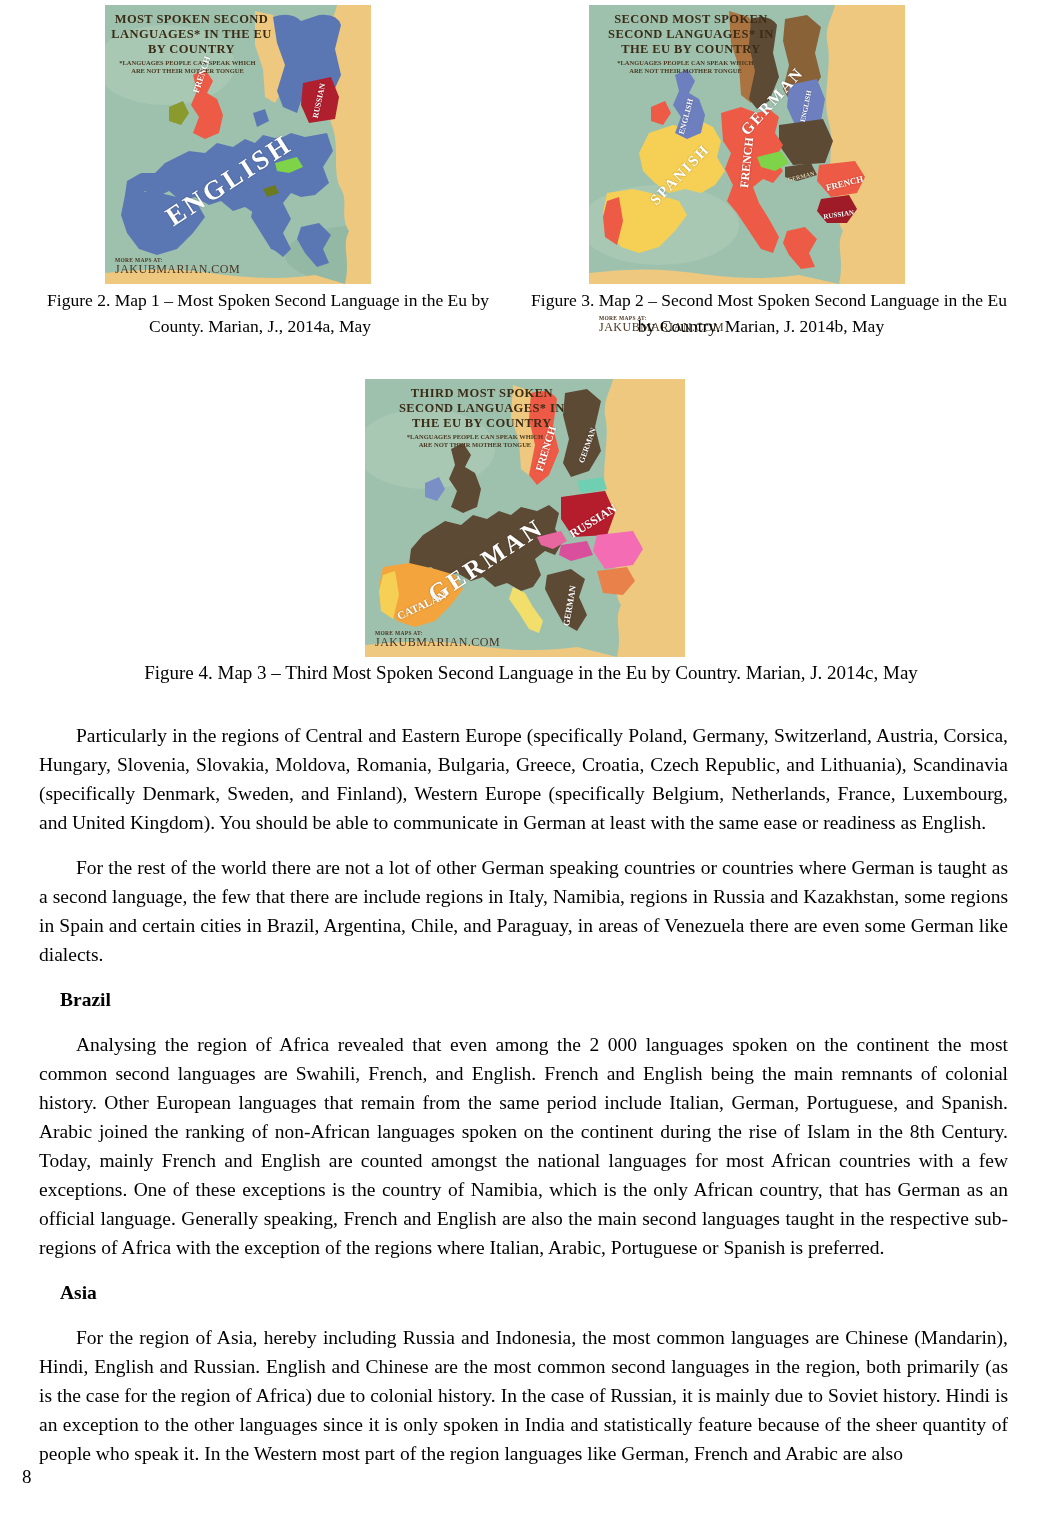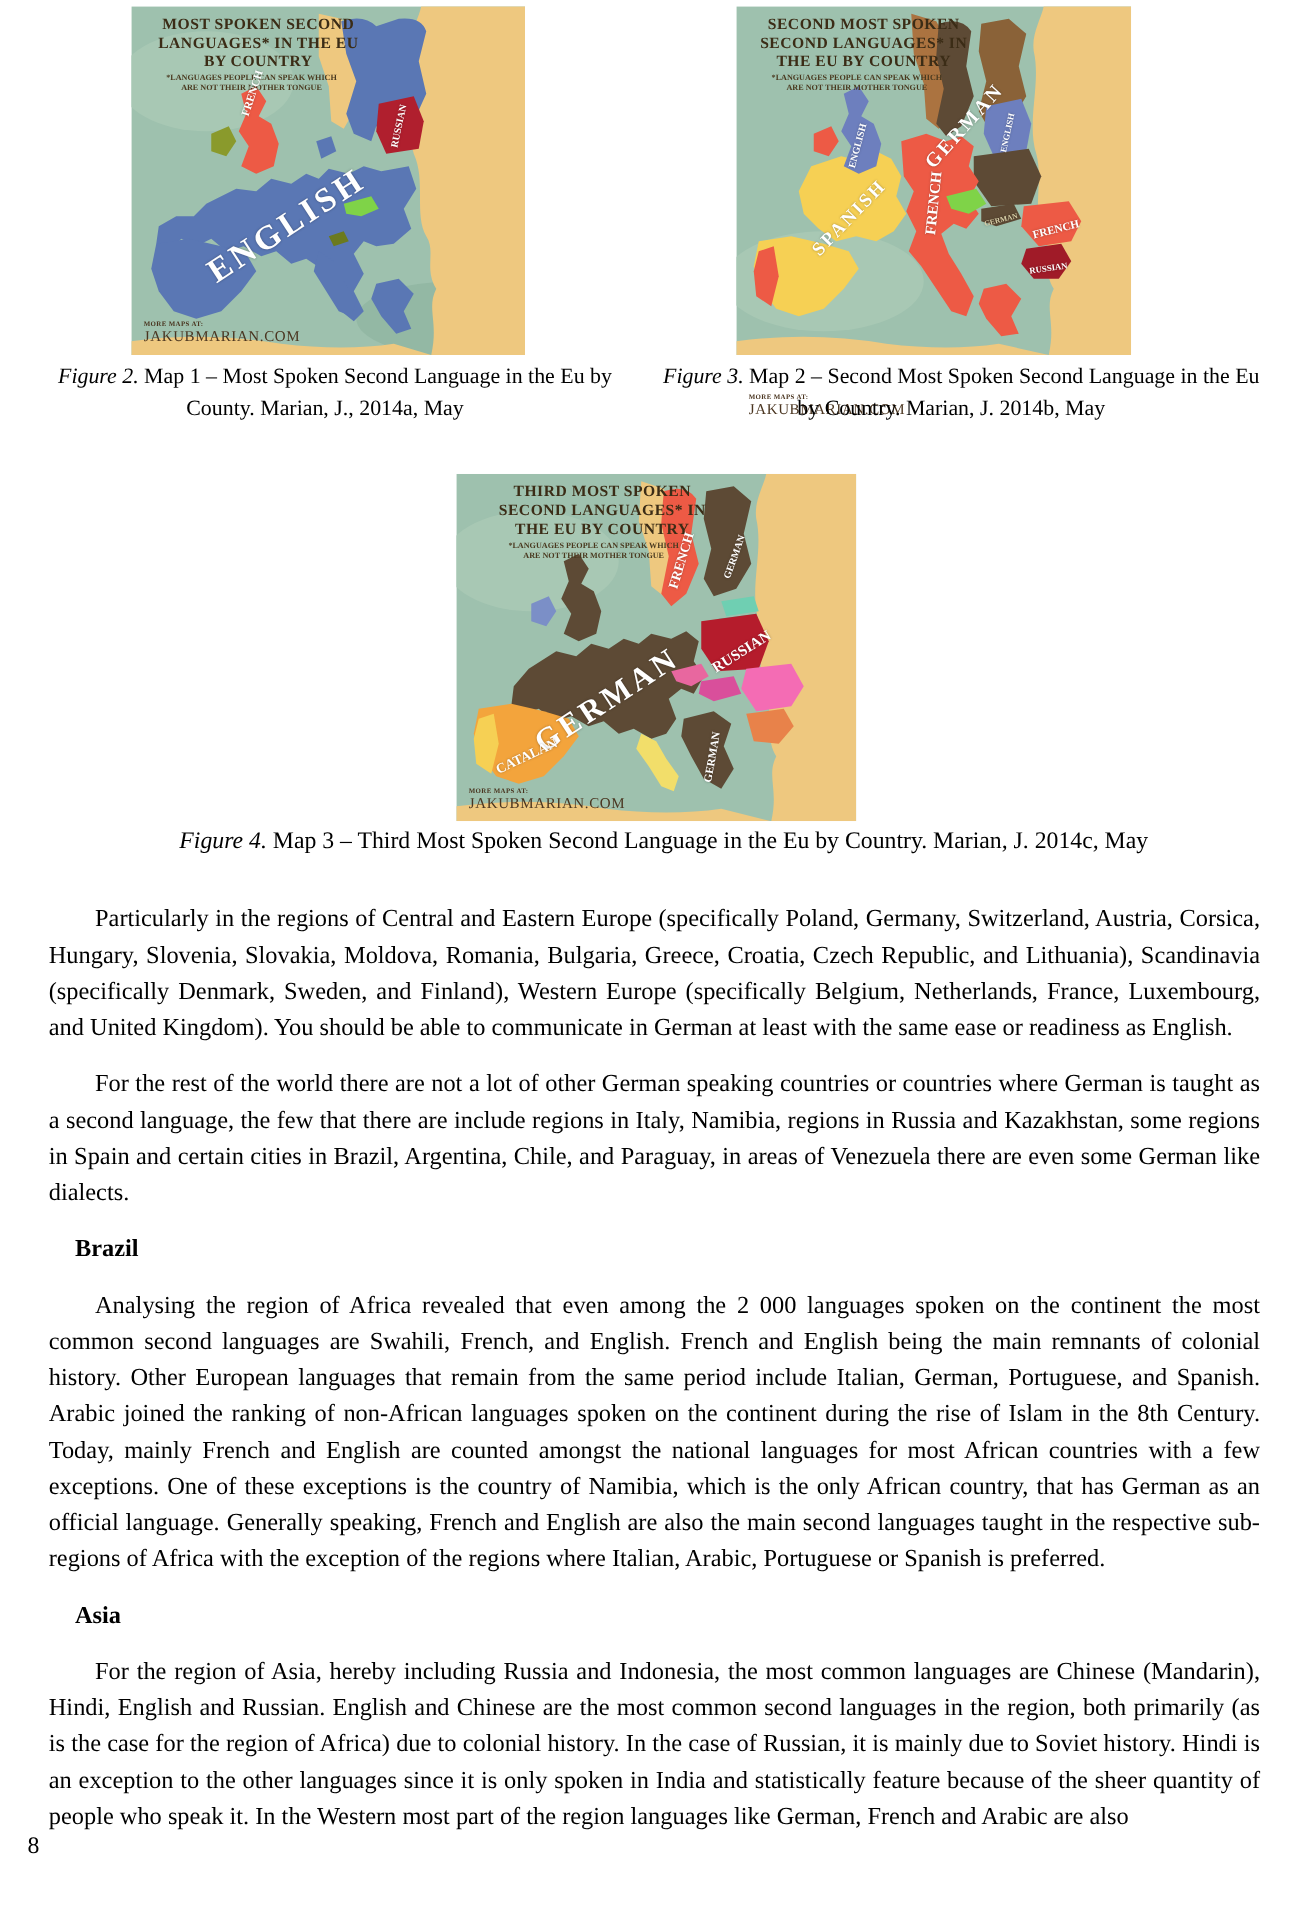--- a/index.html
+++ b/index.html
@@ -2,39 +2,39 @@
 <html><head>
 <meta charset="utf-8">
 <style>
   html,body{margin:0;padding:0;background:#ffffff;}
   #page{position:relative;width:1046px;height:1532px;background:#ffffff;
         font-family:"Liberation Serif", serif;color:#000;overflow:hidden;}
 
   
   .map{position:absolute;overflow:hidden;}
   .map svg{position:absolute;left:0;top:0;}
-  #map1{left:105px;top:5px;width:315px;height:279px;}
+  #map1{left:105px;top:5px;width:266px;height:279px;}
   #map2{left:589px;top:5px;width:316px;height:337px;}
   #map3{left:365px;top:379px;width:364px;height:278px;}
 
   .map-title{position:absolute;top:7px;left:4px;width:62%;text-align:center;
              font-weight:bold;color:#3b2c16;font-size:12.5px;line-height:15px;
              letter-spacing:.4px;}
   .map-subtitle{position:absolute;top:54px;left:8px;width:56%;text-align:center;
              color:#4a3a20;font-size:6.5px;line-height:8px;font-weight:bold;}
   .map-attr{position:absolute;bottom:8px;left:10px;color:#4a3520;line-height:1.05;}
   .map-attr .note{font-size:5.5px;font-weight:bold;letter-spacing:.3px;display:block;}
   .map-attr .site{font-size:12px;font-weight:normal;letter-spacing:.5px;display:block;}
 
   .map-label{position:absolute;color:#fff;font-weight:bold;white-space:nowrap;
              text-shadow:0 0 2px rgba(0,0,0,.35);font-family:"Liberation Serif",serif;}
 
   
   .caption{position:absolute;text-align:center;font-size:17.5px;line-height:26px;}
-  .caption .fig{font-style:italic;margin-left:16px;}
+  .caption .fig{margin-left:16px;}
   .caption .cap-text{font-weight:normal;}
   #cap2{left:28px;top:287px;width:464px;}
   #cap3{left:514px;top:287px;width:494px;}
   #cap4{left:23px;top:660px;width:1000px;font-size:19px;}
 
   
   #body-text{position:absolute;left:23px;top:705px;width:1001px;
              font-size:19.5px;line-height:29px;text-align:justify;}
   #body-text p{margin:16px;text-indent:37px;}
   #body-text .sec-heading{font-weight:bold;text-indent:37px;}

